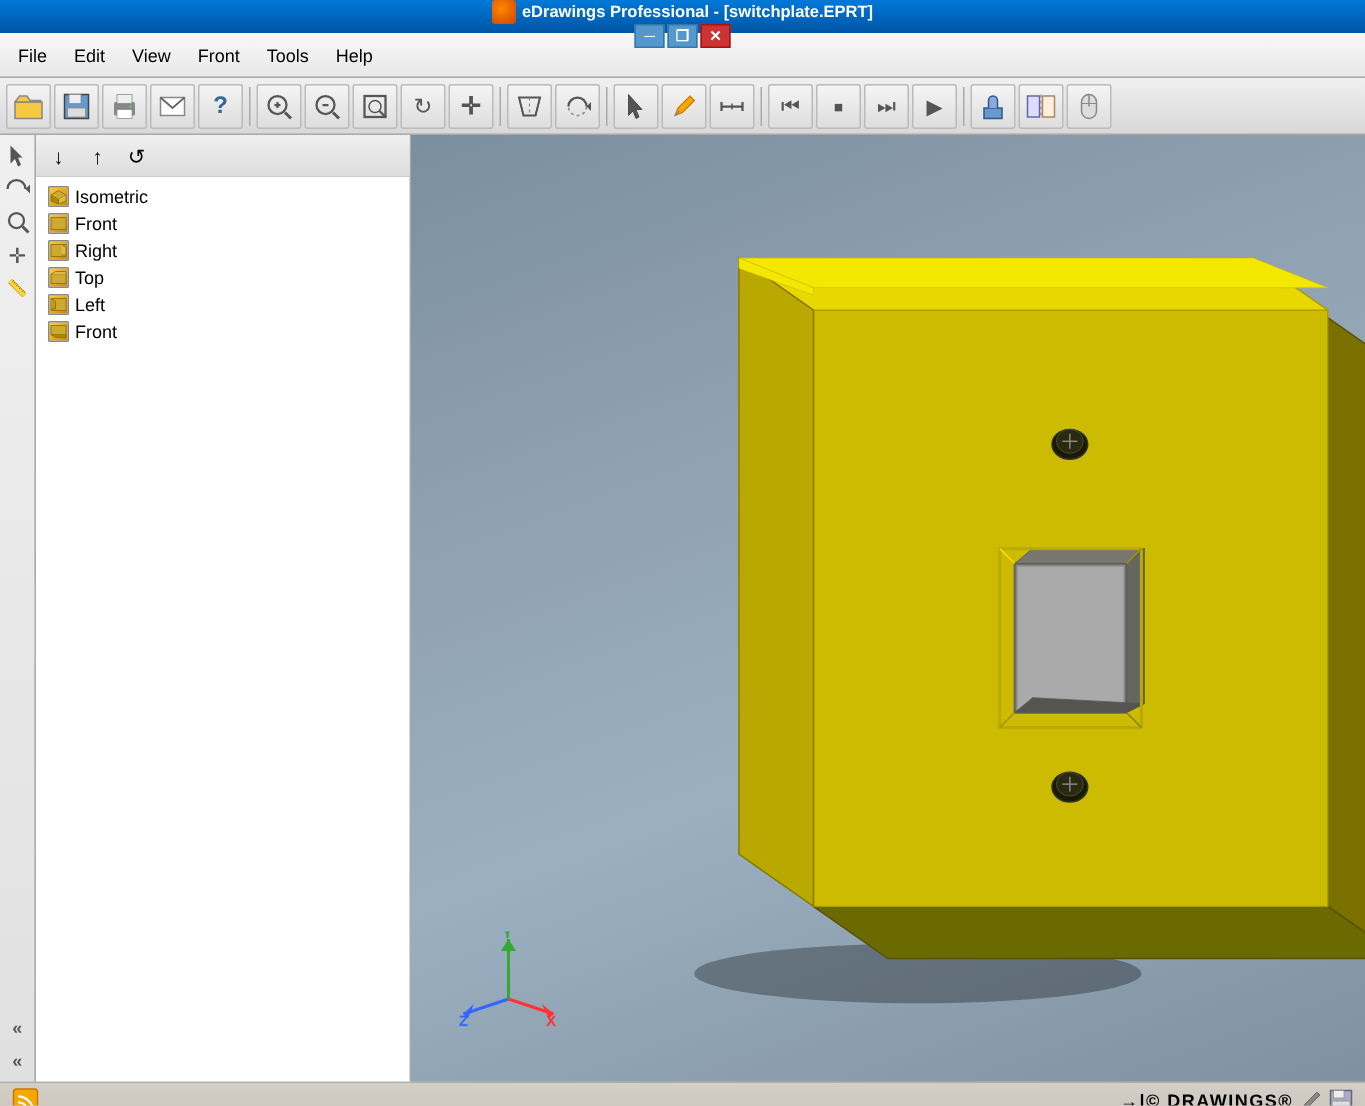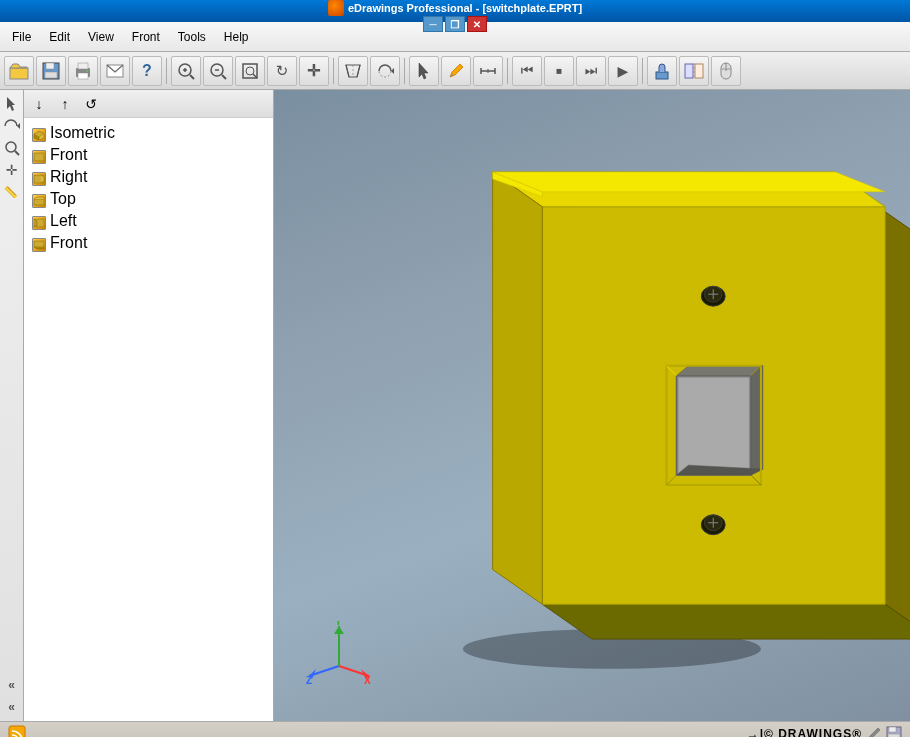--- a/index.html
+++ b/index.html
@@ -119,25 +119,25 @@
       cursor: pointer;
       font-size: 11px;
     }
     #tree-area {
       flex: 1;
       padding: 4px;
       overflow-y: auto;
     }
     .tree-item {
       display: flex;
-      align-items: flex-end;
+      align-items: center;
       padding: 2px 4px;
       cursor: pointer;
       gap: 4px;
-      font-size: 16px;
+      font-size: 12px;
     }
     
     .view-icon {
       width: 14px; height: 14px;
       background: linear-gradient(135deg, #ffcc44, #cc8800);
       border: 1px solid #888;
       border-radius: 1px;
       display: flex; align-items: center; justify-content: center;
     }
 

